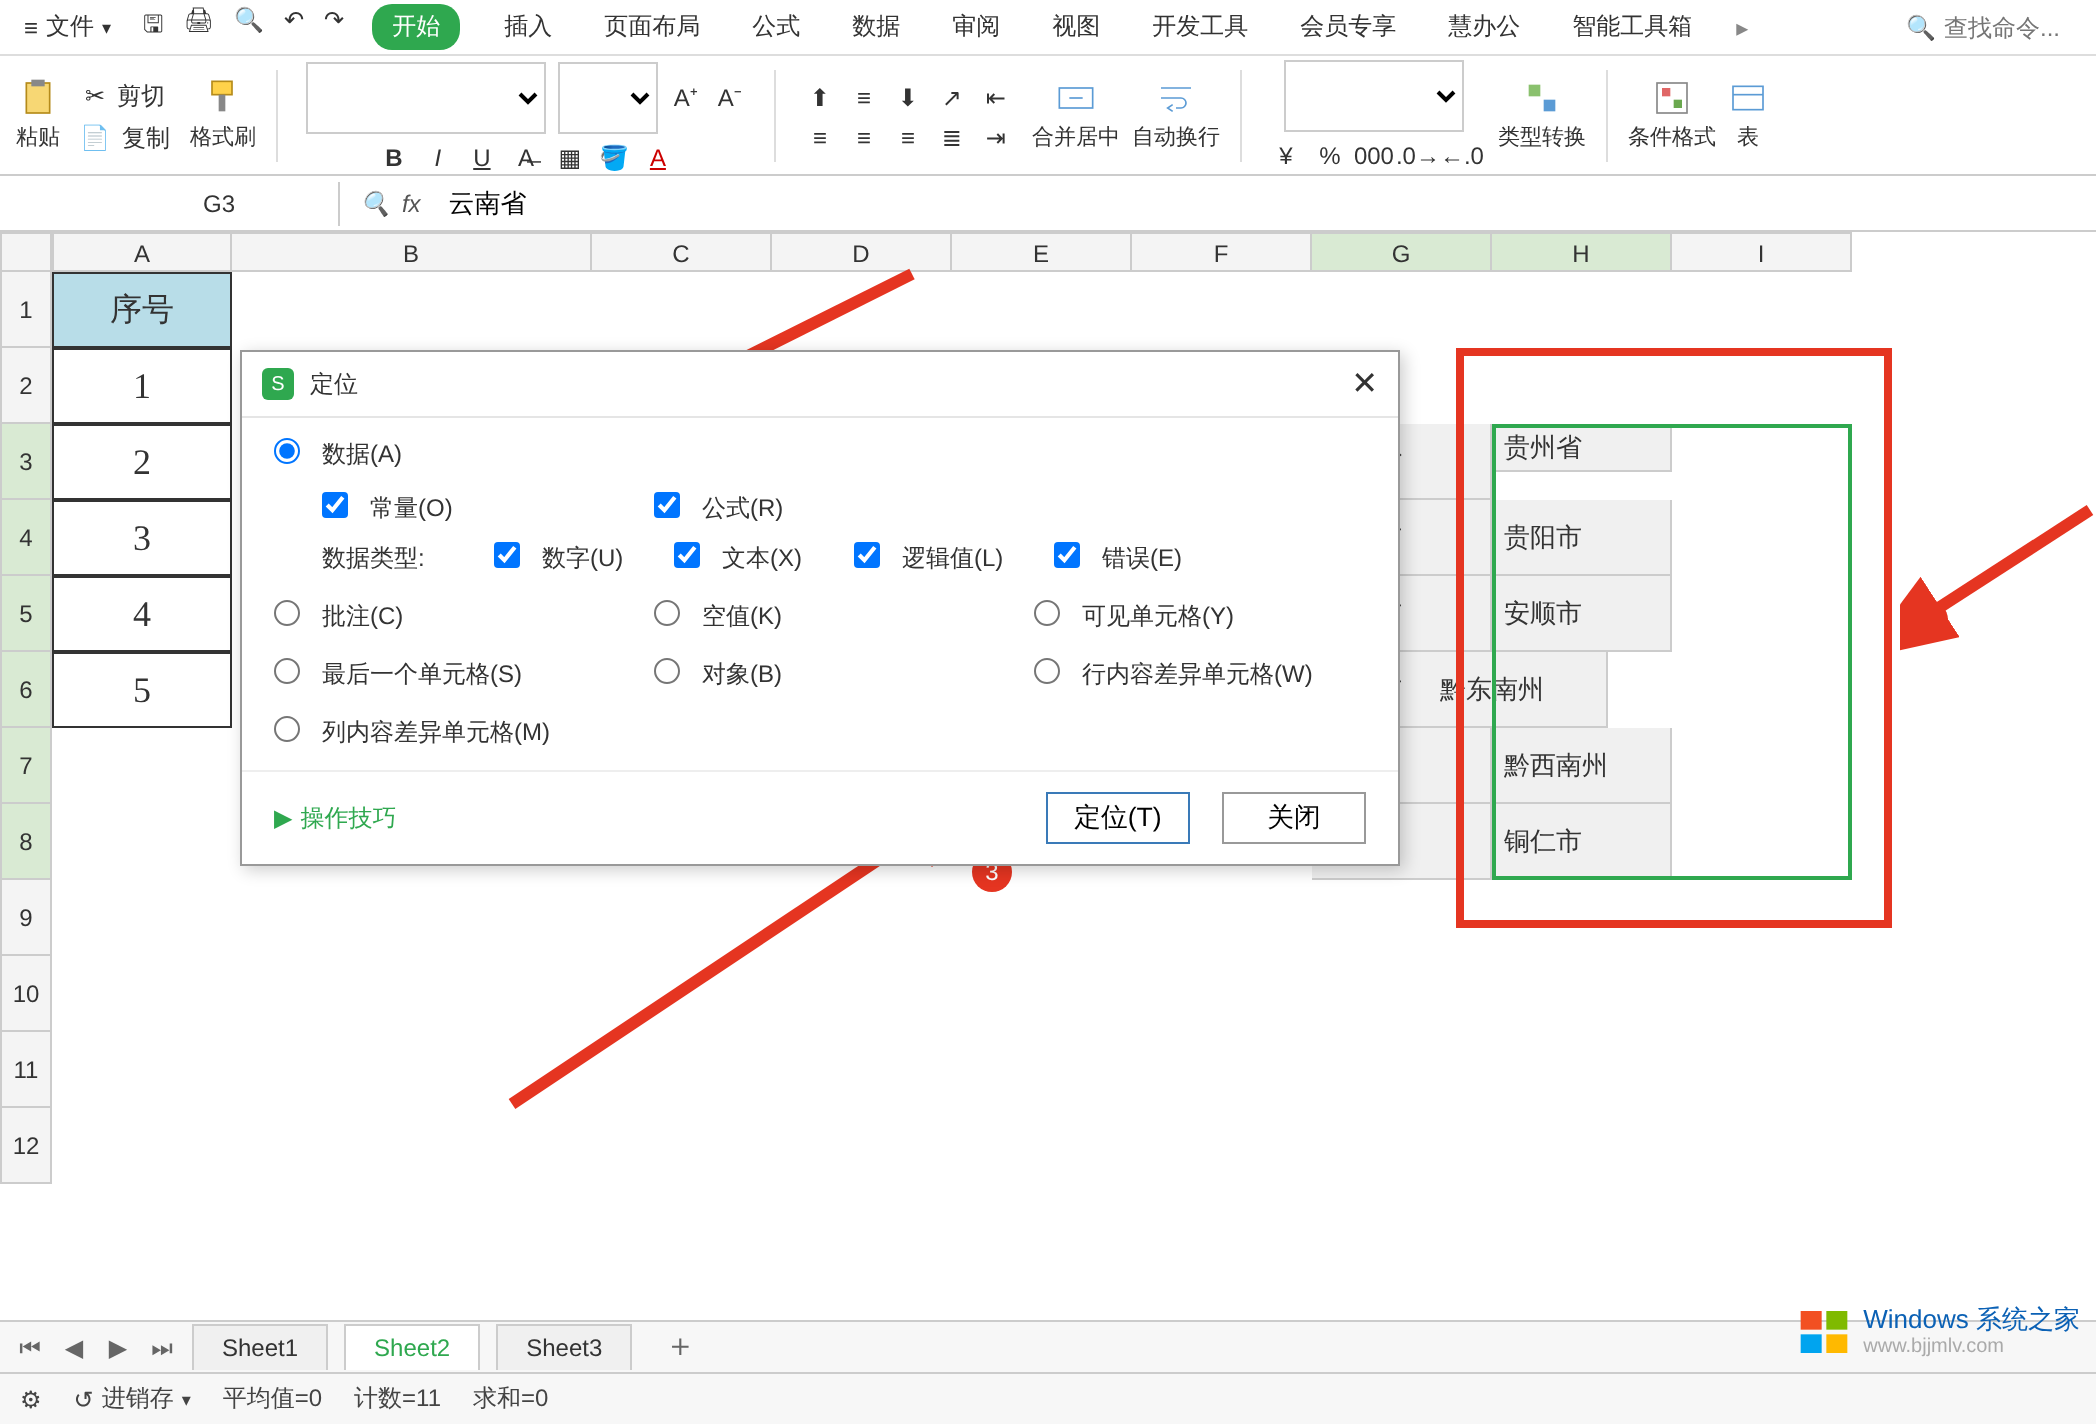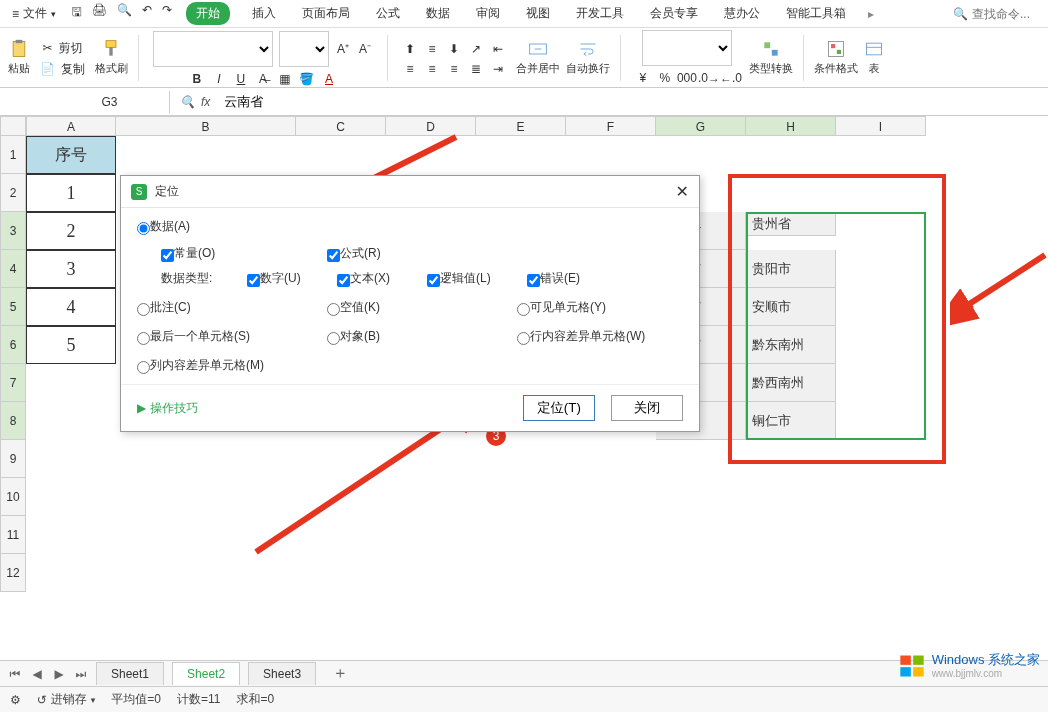--- a/index.html
+++ b/index.html
@@ -57,21 +57,21 @@
 .dialog { position: absolute; left: 120px; top: 175px; width: 580px; background: #fff; border: 1px solid #999; box-shadow: 2px 2px 8px rgba(0,0,0,0.2); }
 .dlg-title { display: flex; align-items: center; padding: 6px 10px; border-bottom: 1px solid #e5e5e5; }
 .dlg-title .ico { width: 16px; height: 16px; background: #2fa84f; border-radius: 3px; margin-right: 8px; display: flex; align-items: center; justify-content: center; color: #fff; font-size: 10px; }
 .dlg-title .close { margin-left: auto; font-size: 16px; cursor: pointer; }
 .dlg-tabs { display: flex; padding: 6px 10px 0; border-bottom: 1px solid #ddd; gap: 0; }
 .dlg-tab { padding: 6px 14px; border: 1px solid transparent; font-size: 12px; cursor: pointer; }
 .dlg-tab.active { border: 1px solid #ccc; border-bottom: 1px solid #fff; background: #fff; position: relative; top: 1px; }
 .dlg-body { padding: 10px 16px; }
 .dlg-body .section-label { font-size: 12px; margin-bottom: 6px; border-bottom: 1px solid #ddd; padding-bottom: 4px; }
 .opt-row2 { display: grid; grid-template-columns: 110px 90px 90px 100px 100px; font-size: 12px; align-items: center; margin-top: 8px; }
-.radio-item, .check-item { display: flex; align-items: flex-end; gap: 0; }
+.radio-item, .check-item { display: flex; align-items: flex-start; gap: 11px; }
 .radio-item input, .check-item input { margin: 0; }
 .dlg-footer { display: flex; align-items: center; padding: 10px 16px; border-top: 1px solid #eee; }
 .dlg-footer .tips { color: #2fa84f; display: flex; align-items: center; gap: 4px; }
 .dlg-footer .btns { margin-left: auto; display: flex; gap: 16px; }
 .dlg-footer button { width: 72px; height: 26px; border: 1px solid #999; background: #fff; cursor: pointer; }
 .dlg-footer button.primary { border: 1px solid #3a7ab8; }
 
 
 .annot-box { position: absolute; border: 4px solid #e53521; pointer-events: none; }
 .annot-circle { position: absolute; width: 20px; height: 20px; border-radius: 50%; background: #e53521; color: #fff; font-size: 12px; display: flex; align-items: center; justify-content: center; pointer-events: none; }
@@ -292,21 +292,21 @@
       <div class="cell num-cell" style="left: 0px; top: 114px; width: 90px; height: 38px;">3</div>
       <div class="cell num-cell" style="left: 0px; top: 152px; width: 90px; height: 38px;">4</div>
       <div class="cell num-cell" style="left: 0px; top: 190px; width: 90px; height: 38px;">5</div>
       <div class="cell data-cell" style="left: 630px; top: 76px; width: 90px; height: 38px;">云南省</div>
       <div class="cell data-cell" style="left: 720px; top: 76px; width: 90px; height: 24px;">贵州省</div>
       <div class="cell data-cell" style="left: 630px; top: 114px; width: 90px; height: 38px;">昆明市</div>
       <div class="cell data-cell" style="left: 720px; top: 114px; width: 90px; height: 38px;">贵阳市</div>
       <div class="cell data-cell" style="left: 630px; top: 152px; width: 90px; height: 38px;">玉溪市</div>
       <div class="cell data-cell" style="left: 720px; top: 152px; width: 90px; height: 38px;">安顺市</div>
       <div class="cell data-cell" style="left: 630px; top: 190px; width: 90px; height: 38px;">曲靖市</div>
-      <div class="cell data-cell" style="left: 720px; top: 190px; width: 90px; height: 38px;">黔东南州</div>
+      <div class="cell data-cell" style="left: 688px; top: 190px; width: 90px; height: 38px;">黔东南州</div>
       <div class="cell data-cell" style="left: 630px; top: 228px; width: 90px; height: 38px;">大理州</div>
       <div class="cell data-cell" style="left: 720px; top: 228px; width: 90px; height: 38px;">黔西南州</div>
       <div class="cell data-cell" style="left: 630px; top: 266px; width: 90px; height: 38px;"></div>
       <div class="cell data-cell" style="left: 720px; top: 266px; width: 90px; height: 38px;">铜仁市</div>
     </div>
 
   <div class="selection-box" style="left:746px; top:96px; width:180px; height:228px;"></div>
 
   <div class="annot-box" style="left:728px; top:58px; width:218px; height:290px;"></div>
   <div class="annot-box" style="left:130px; top:76px; width:118px; height:54px;"></div>

